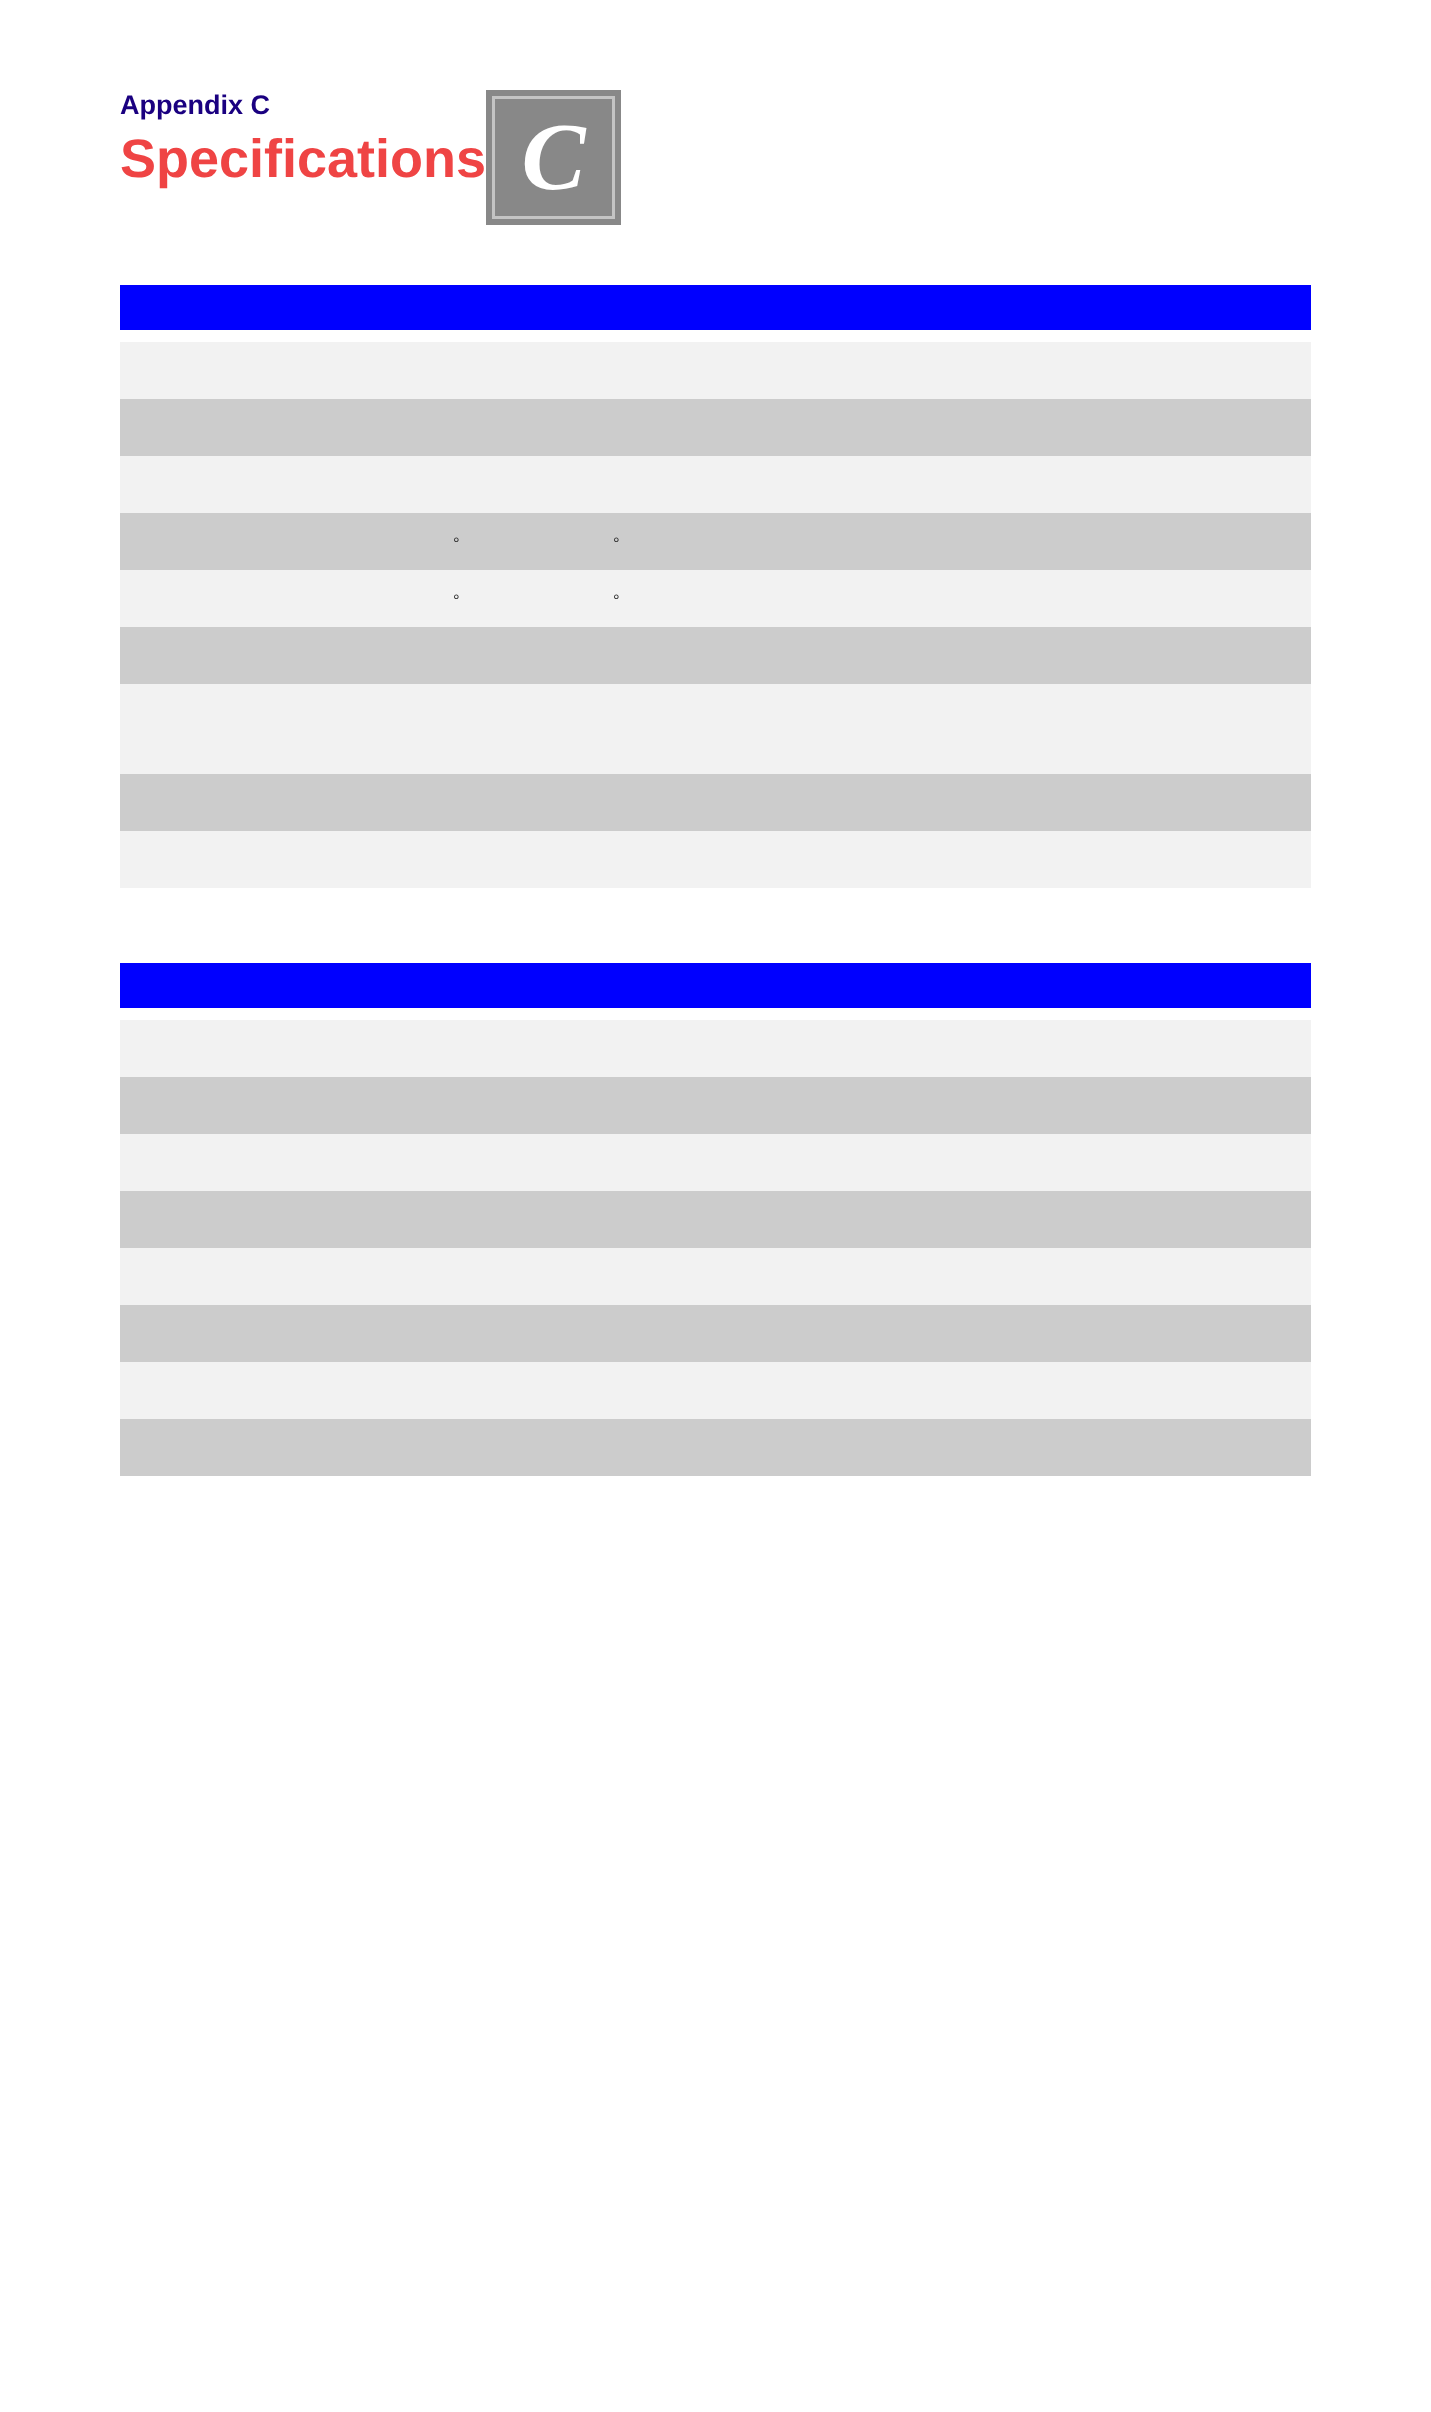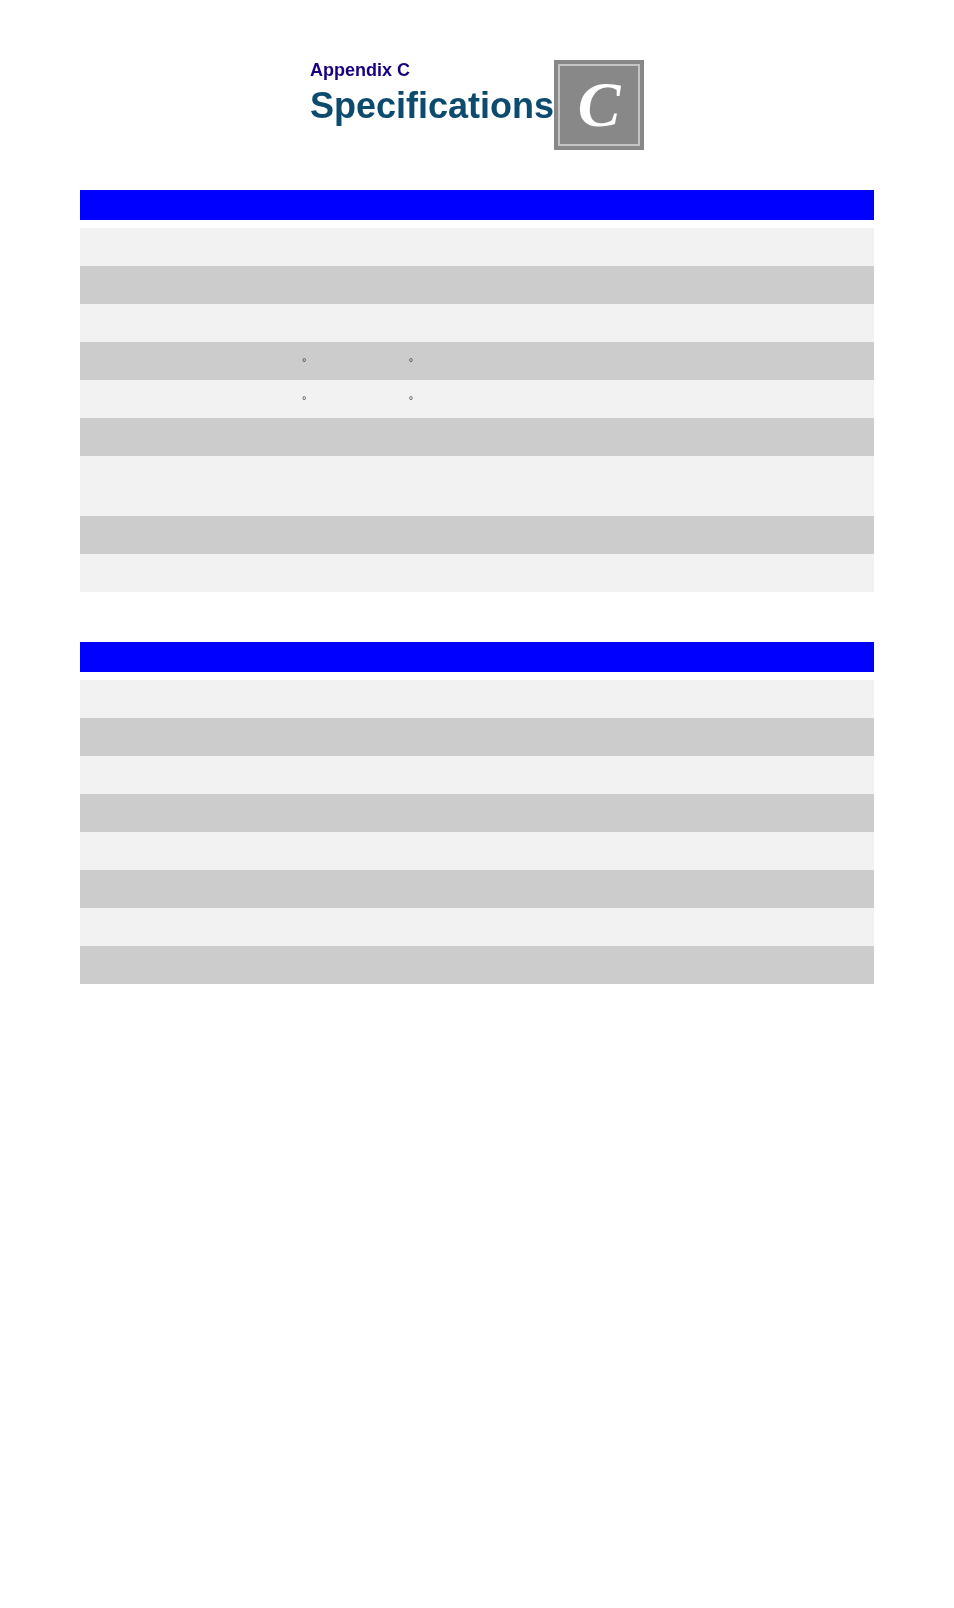--- a/index.html
+++ b/index.html
@@ -11,41 +11,41 @@
     body {
       background: #ffffff;
       font-family: Arial, sans-serif;
       width: 954px;
       min-height: 1608px;
       padding: 60px 80px;
     }
 
     .header-section {
       display: flex;
-      justify-content: center;
+      justify-content: flex-start;
       align-items: flex-start;
       margin-bottom: 40px;
     }
 
     .header-text {
       display: flex;
       flex-direction: column;
     }
 
     .appendix-label {
       font-size: 18px;
       font-weight: bold;
       color: #1a0080;
       margin-bottom: 4px;
     }
 
     .page-title {
       font-size: 36px;
       font-weight: bold;
-      color: #0c4a6e;
+      color: #ef4444;
     }
 
     .appendix-icon {
       width: 90px;
       height: 90px;
       background: #888;
       display: flex;
       align-items: center;
       justify-content: center;
       position: relative;

